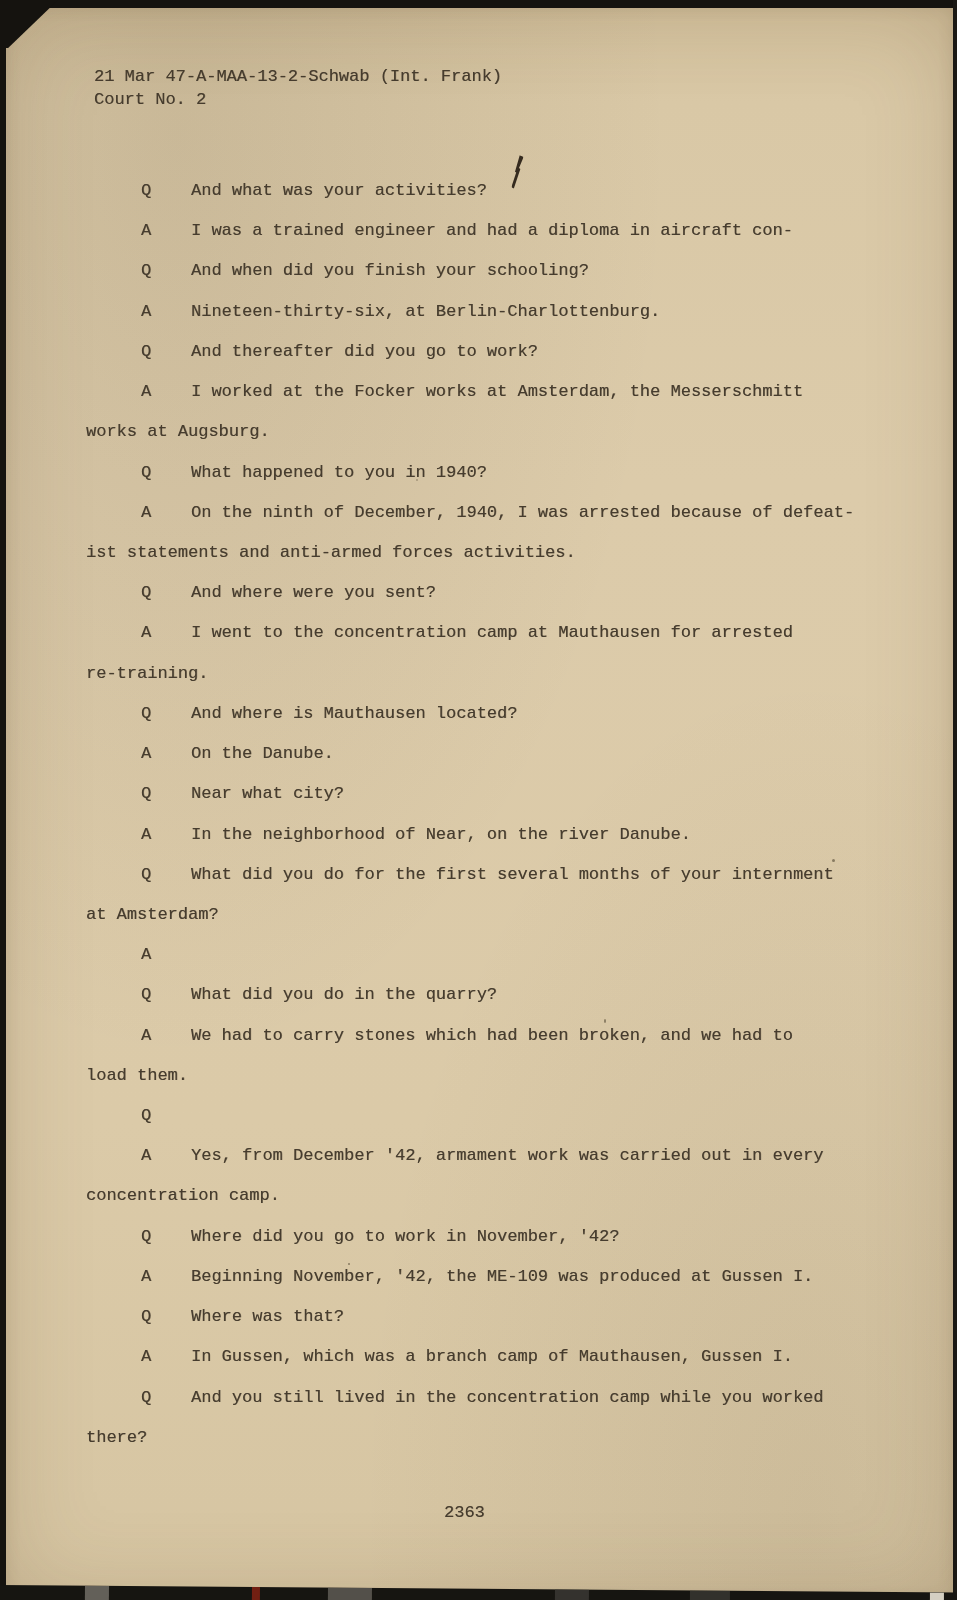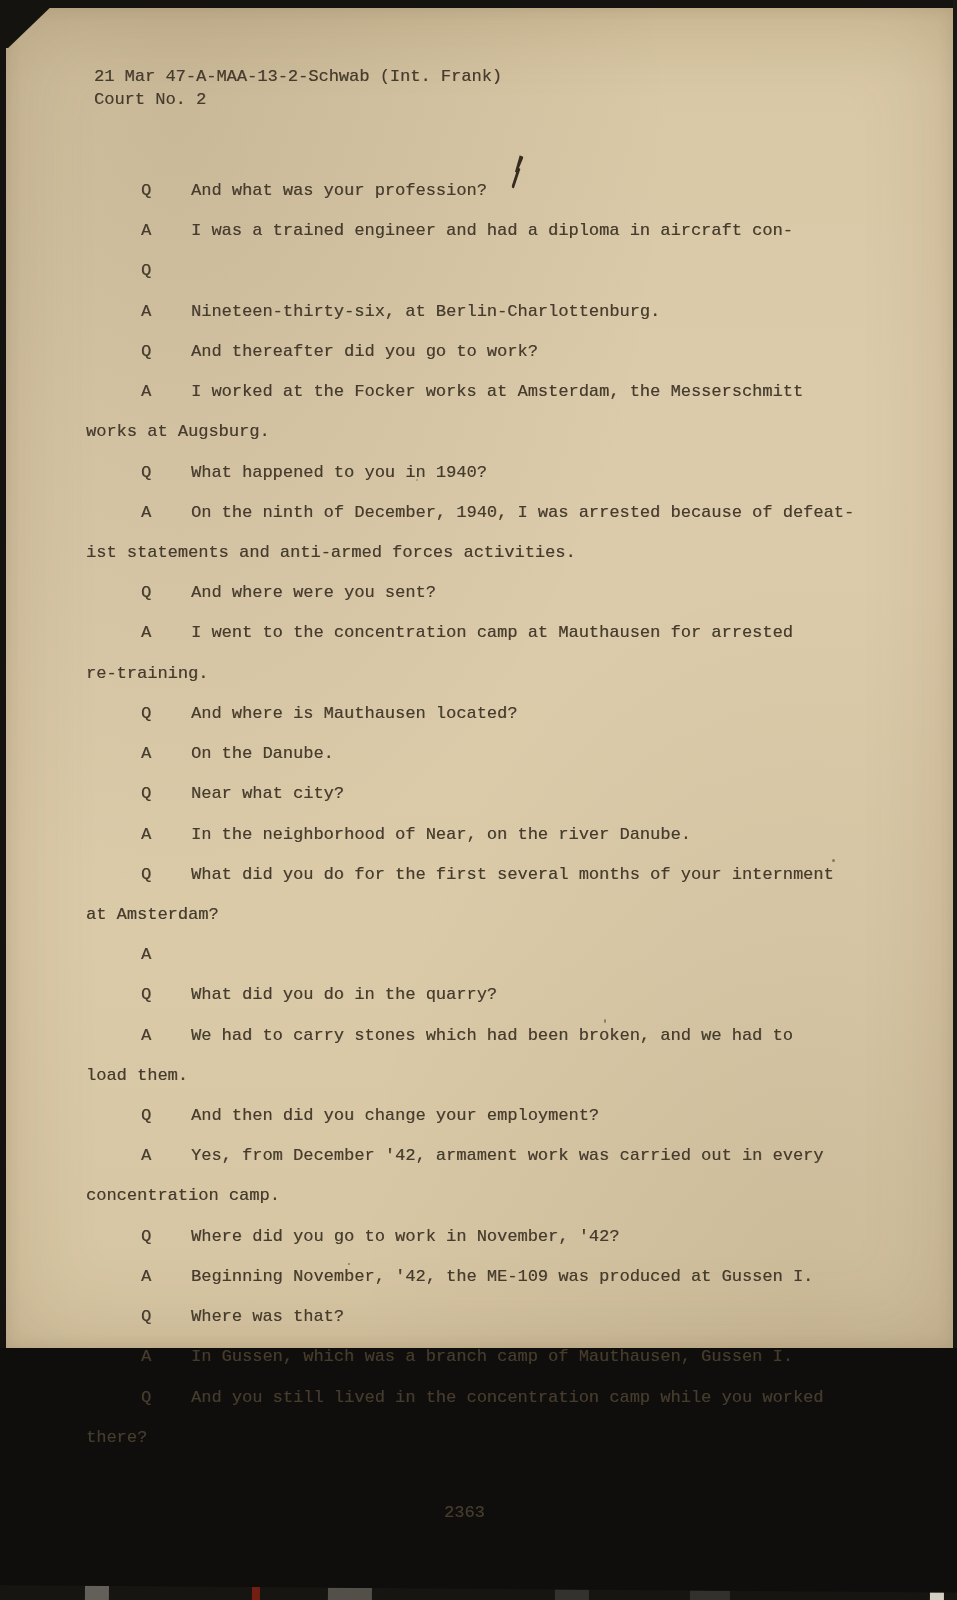--- a/index.html
+++ b/index.html
@@ -2,21 +2,21 @@
 <html><head>
 <meta charset="utf-8">
 <style>
   html,body{margin:0;padding:0;}
   body{
     width:957px;height:1600px;
     background:#0f0e0c;
     overflow:hidden;
     font-family:"Liberation Mono","DejaVu Sans Mono",monospace;
   }
-  .photo{position:relative;width:957px;height:1348px;}
+  .photo{position:relative;width:957px;height:1600px;}
 
   
   .paper{
     position:absolute;left:6px;top:7px;right:4px;bottom:0;
     background:
       radial-gradient(ellipse at 18% 8%, rgba(60,45,25,0.10), transparent 45%),
       radial-gradient(ellipse at 85% 95%, rgba(60,45,25,0.07), transparent 40%),
       linear-gradient(180deg,#d4c29e 0%,#d9c8a6 6%,#dccbaa 30%,#dbcaa8 70%,#d6c5a2 100%);
     color:#463c2e;
   }
@@ -92,28 +92,29 @@
     <div class="header typed">
       <div>21 Mar 47-A-MAA-13-2-Schwab (Int. Frank)</div>
       <div>Court No. 2</div>
     </div>
 
     <div class="pen-mark"></div>
 
     <div class="tbody typed" id="transcript">
         <div class="line">
           <span class="speaker">Q</span>
-          <span class="text indented">And what was your profession?</span>
+          <span class="text indented">And what was your activities?</span>
         </div>
         <div class="line">
           <span class="speaker">A</span>
           <span class="text indented">I was a trained engineer and had a diploma in aircraft con-</span>
         </div>
         <div class="line">
           <span class="speaker">Q</span>
+          <span class="text indented">And when did you finish your schooling?</span>
         </div>
         <div class="line">
           <span class="speaker">A</span>
           <span class="text indented">Nineteen-thirty-six, at Berlin-Charlottenburg.</span>
         </div>
         <div class="line">
           <span class="speaker">Q</span>
           <span class="text indented">And thereafter did you go to work?</span>
         </div>
         <div class="line">
@@ -177,21 +178,20 @@
         </div>
         <div class="line">
           <span class="speaker">A</span>
           <span class="text indented">We had to carry stones which had been broken, and we had to</span>
         </div>
         <div class="line">
           <span class="text">load them.</span>
         </div>
         <div class="line">
           <span class="speaker">Q</span>
-          <span class="text indented">And then did you change your employment?</span>
         </div>
         <div class="line">
           <span class="speaker">A</span>
           <span class="text indented">Yes, from December '42, armament work was carried out in every</span>
         </div>
         <div class="line">
           <span class="text">concentration camp.</span>
         </div>
         <div class="line">
           <span class="speaker">Q</span>

